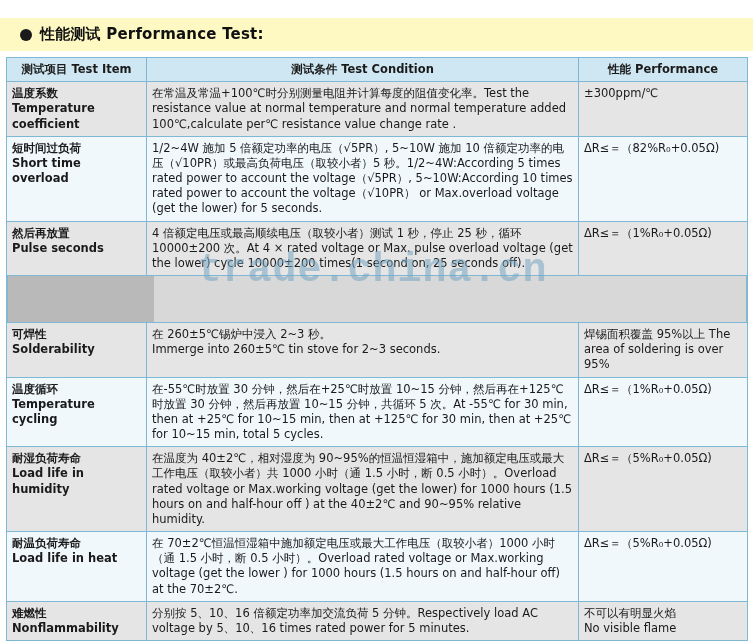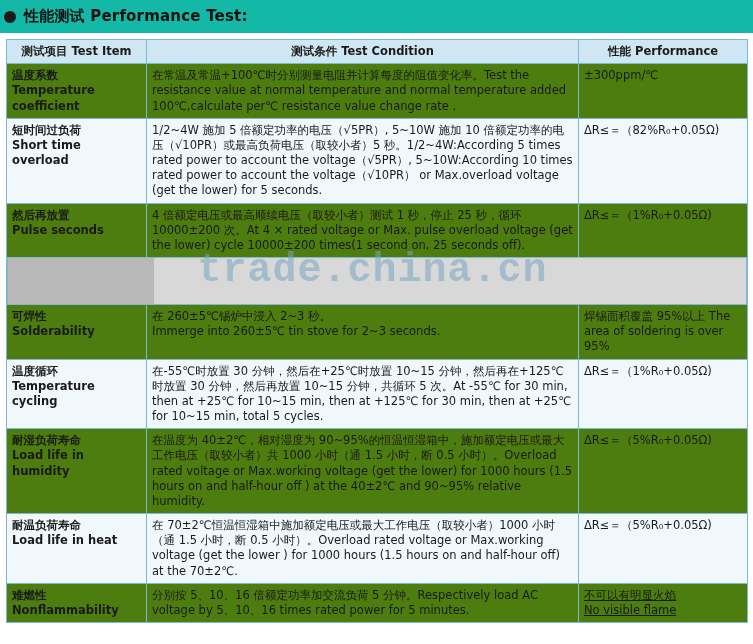--- a/index.html
+++ b/index.html
@@ -13,25 +13,26 @@
     position: relative;
     width: 753px;
     height: 644px;
     background: #ffffff;
     overflow: hidden;
   }
   
   .title-bar {
     position: relative;
     height: 34px;
-    background: #14b8a6;
+    background: #fef9c3;
     border-bottom: 1px solid #ffffff;
     display: flex;
     align-items: center;
-    padding-left: 4px;
+    padding-left: 20px;
+    margin-top: 18px;
   }
   .title-bullet {
     width: 12px;
     height: 12px;
     border-radius: 50%;
     background: #1a1a1a;
     margin-right: 8px;
     flex: 0 0 auto;
   }
   .title-text {
@@ -83,21 +84,21 @@
   }
   td.perf {
     text-align: left;
     font-size: 11.5px;
     vertical-align: middle;
   }
   td.perf.top { vertical-align: top; }
 
   .cn { font-family: "DejaVu Sans", sans-serif; }
 
-  tr.row-a td { background: #4d7c0f; }
+  tr.row-a td { background: #e5e5e5; }
   tr.row-b td { background: #f0f8fc; }
 
   
   .band {
     position: relative;
     height: 46px;
     background: #d8d8d8;
     border-left: 1px solid #7fb8d4;
     border-right: 1px solid #7fb8d4;
   }
@@ -219,21 +220,21 @@
           <td class="cond cn">在 70±2℃恒温恒湿箱中施加额定电压或最大工作电压（取较小者）1000 小时（通 1.5 小时，断 0.5 小时）。Overload rated voltage or Max.working voltage (get the lower ) for 1000 hours (1.5 hours on and half-hour off) at the 70±2℃.</td>
           <td class="perf cn">ΔR≤＝（5%R₀+0.05Ω)</td>
         </tr>
 
         <tr class="row-a">
           <td class="item cn">
             <div>难燃性</div>
             <div>Nonflammability</div>
           </td>
           <td class="cond cn">分别按 5、10、16 倍额定功率加交流负荷 5 分钟。Respectively load AC voltage by 5、10、16 times rated power for 5 minutes.</td>
-          <td class="perf top cn" style="white-space:pre-line;text-decoration:underline;">不可以有明显火焰
+          <td class="perf top cn" style="white-space:pre-line;">不可以有明显火焰
 No visible flame</td>
         </tr>
 
       </tbody>
     </table>
   </div>
 
   <div class="watermark">trade.china.cn</div>
 </div>
 

